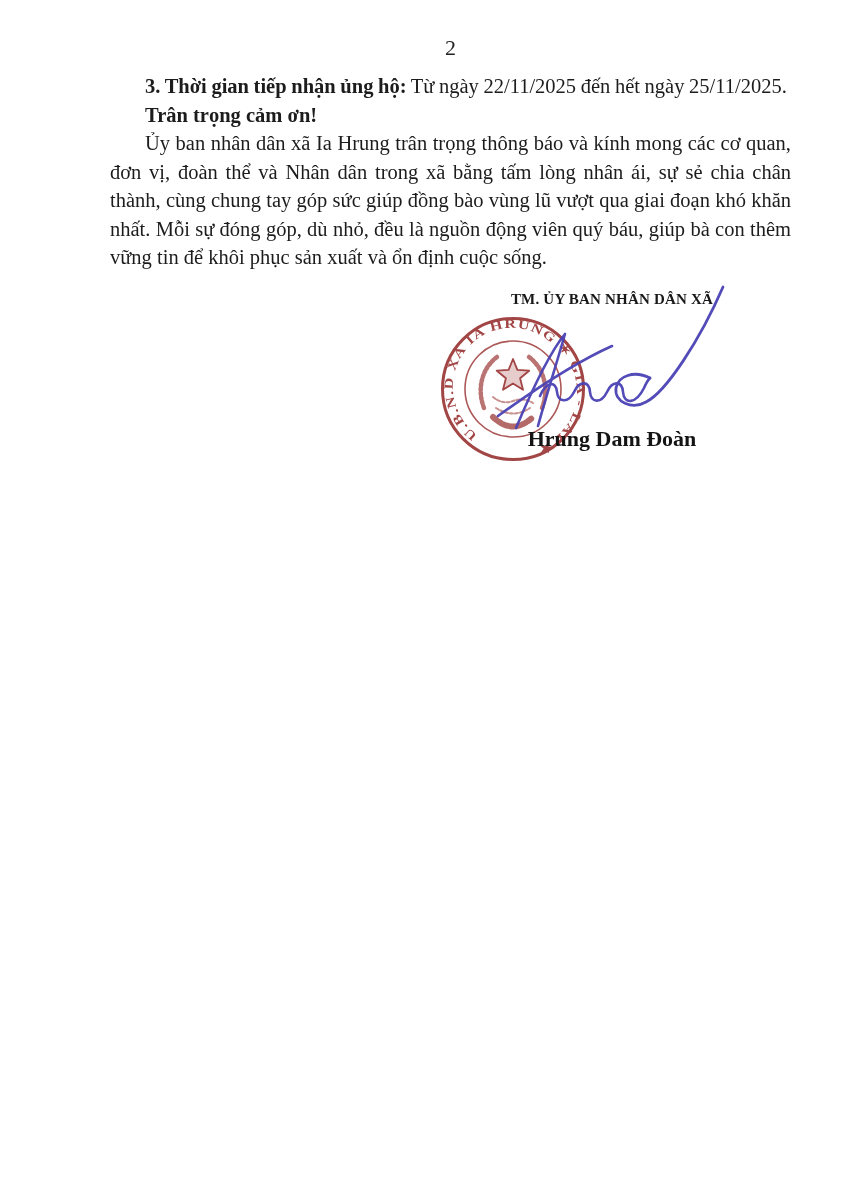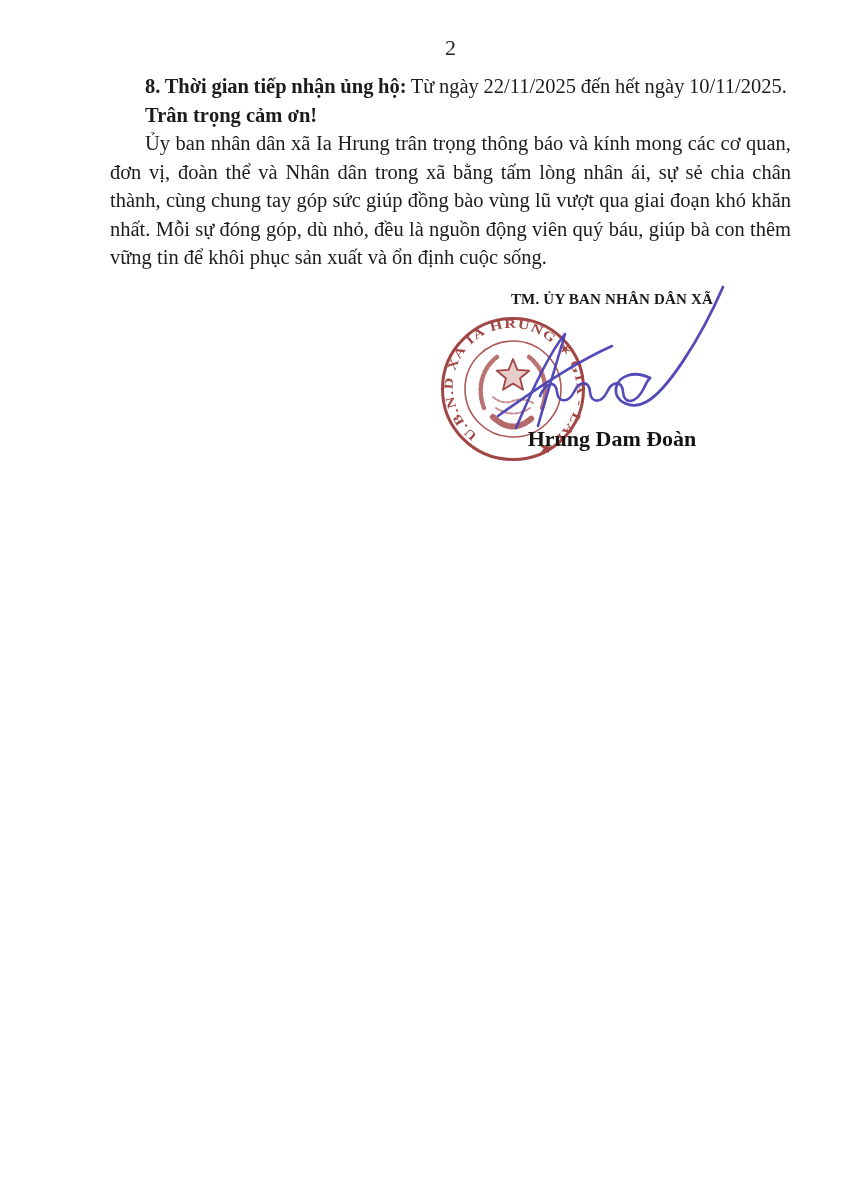--- a/index.html
+++ b/index.html
@@ -48,21 +48,21 @@
   }
 </style>
 </head>
 <body>
 
 <div class="page">
 
   <div class="page-number">2</div>
 
   <div class="body-text">
-    <p class="para para-first"><b>8. Thời gian tiếp nhận ủng hộ:</b><span> Từ ngày 22/11/2025 đến hết ngày 10/11/2025.</span></p>
+    <p class="para para-first"><b>3. Thời gian tiếp nhận ủng hộ:</b><span> Từ ngày 22/11/2025 đến hết ngày 25/11/2025.</span></p>
     <p class="para closing">Trân trọng cảm ơn!</p>
     <p class="para">Ủy ban nhân dân xã Ia Hrung trân trọng thông báo và kính mong các cơ quan, đơn vị, đoàn thể và Nhân dân trong xã bằng tấm lòng nhân ái, sự sẻ chia chân thành, cùng chung tay góp sức giúp đồng bào vùng lũ vượt qua giai đoạn khó khăn nhất. Mỗi sự đóng góp, dù nhỏ, đều là nguồn động viên quý báu, giúp bà con thêm vững tin để khôi phục sản xuất và ổn định cuộc sống.</p>
   </div>
 
   <div class="sig-head">
     <div>TM. ỦY BAN NHÂN DÂN XÃ</div>
   </div>
 
   <svg class="stamp-svg" viewBox="0 0 150 150" xmlns="http://www.w3.org/2000/svg">
     <g stroke="#9c3737" fill="none" stroke-linecap="round">

